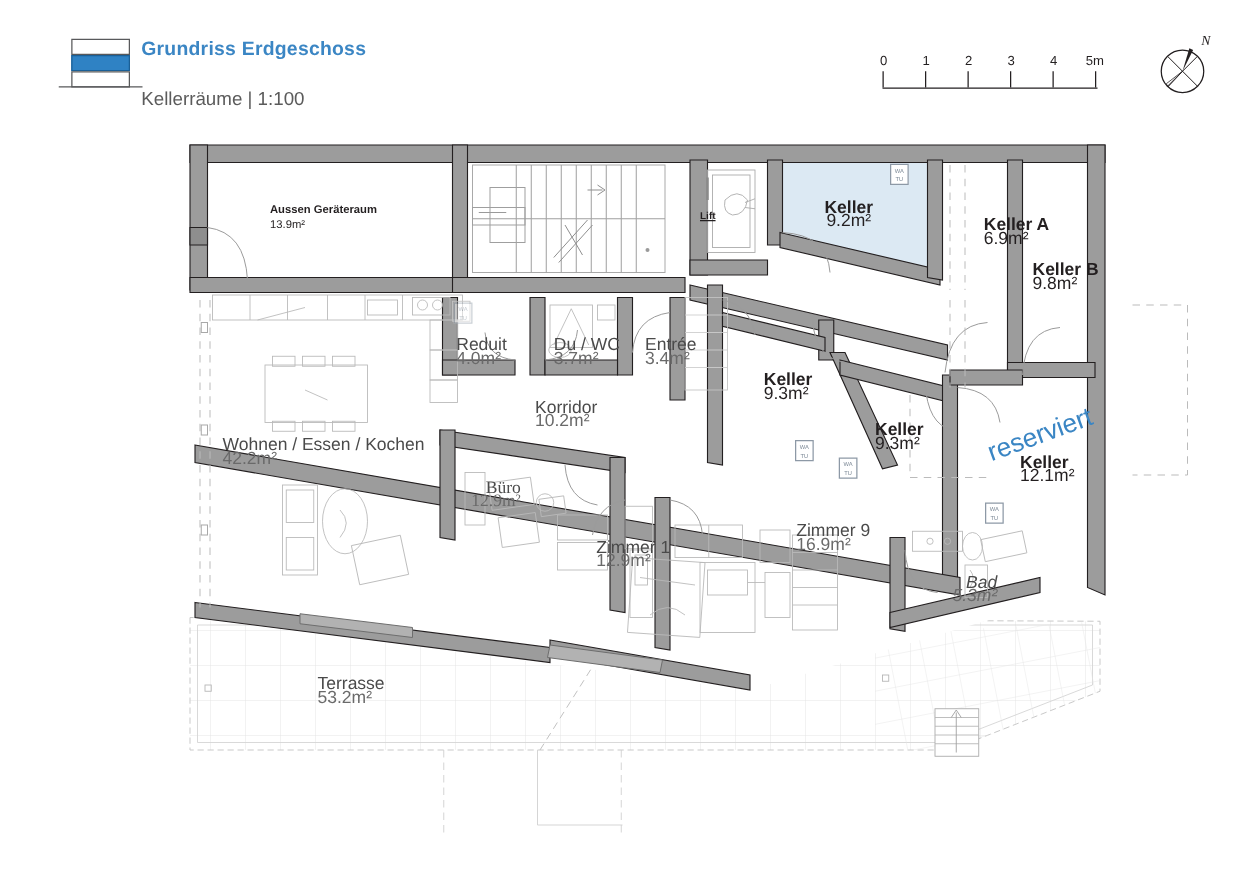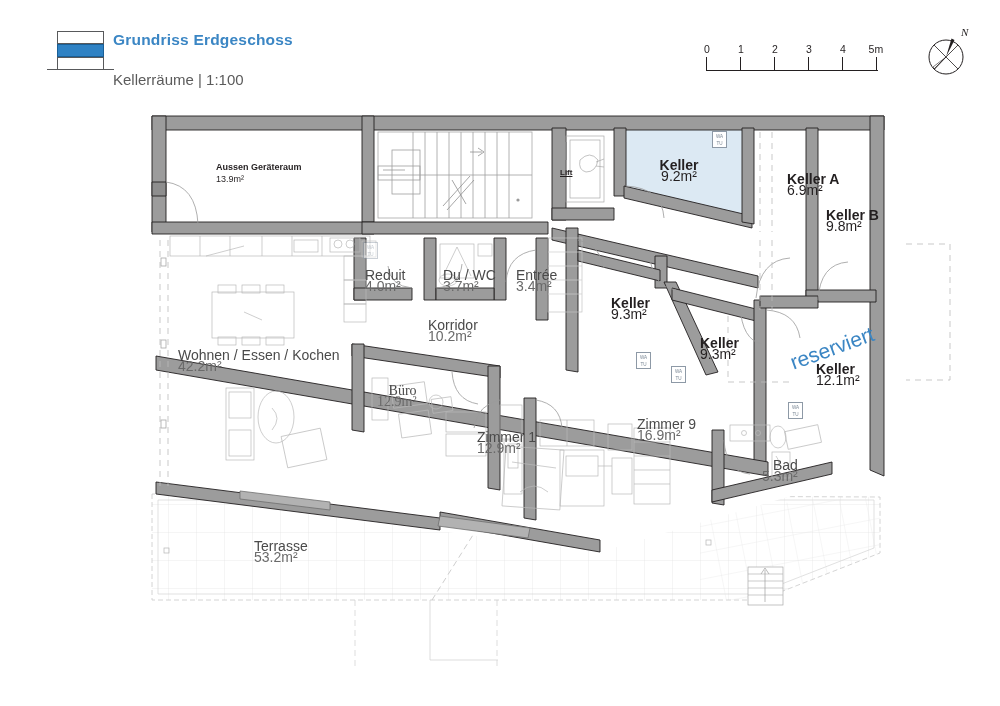--- a/index.html
+++ b/index.html
@@ -441,21 +441,21 @@
   <div class="planlabel grey" style="left:477px;top:432px;">
     <span class="nm">Zimmer 1</span>
     <span class="ar">12.9m²</span>
   </div>
 
   <div class="planlabel grey" style="left:637px;top:419px;">
     <span class="nm">Zimmer 9</span>
     <span class="ar">16.9m²</span>
   </div>
 
-  <div class="planlabel grey" style="left:762px;top:460px;">
+  <div class="planlabel grey" style="left:762px;top:460px;font-style:italic;">
     <span class="nm">Bad</span>
     <span class="ar">5.3m²</span>
   </div>
 
   <div class="planlabel grey" style="left:254px;top:541px;">
     <span class="nm">Terrasse</span>
     <span class="ar">53.2m²</span>
   </div>
 
   <div class="planlabel ctr" style="left:679px;top:160px;">

